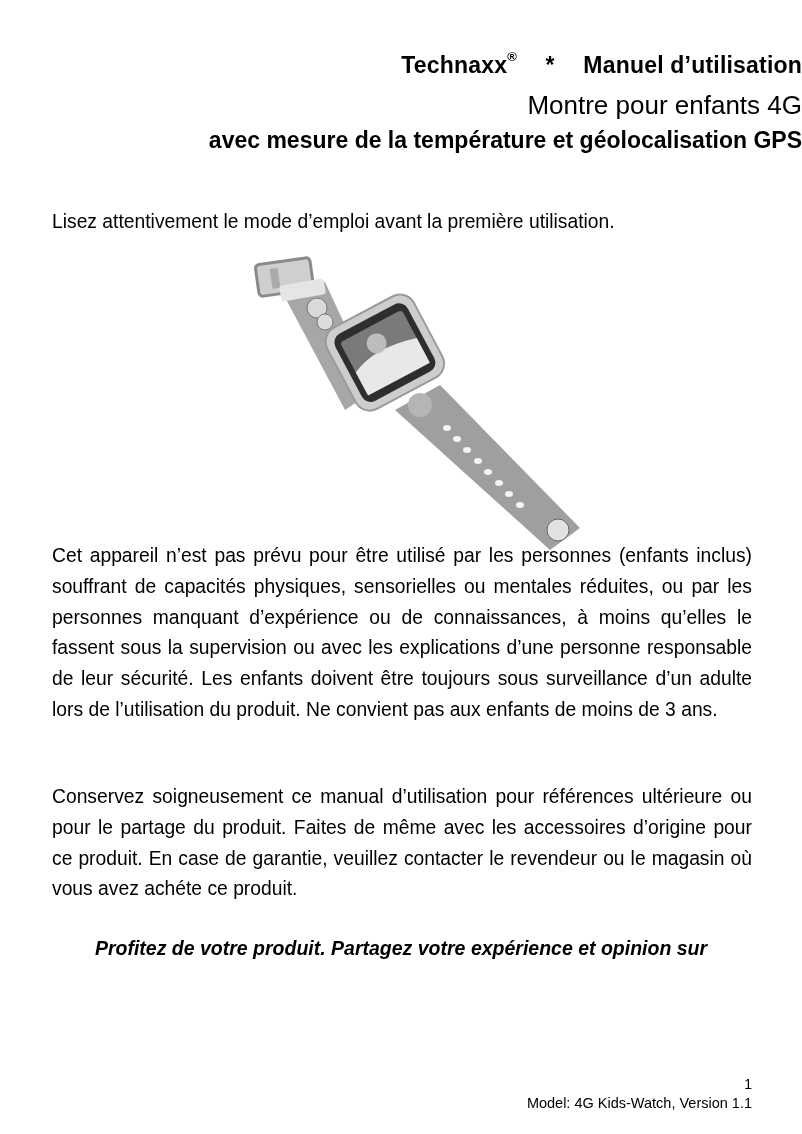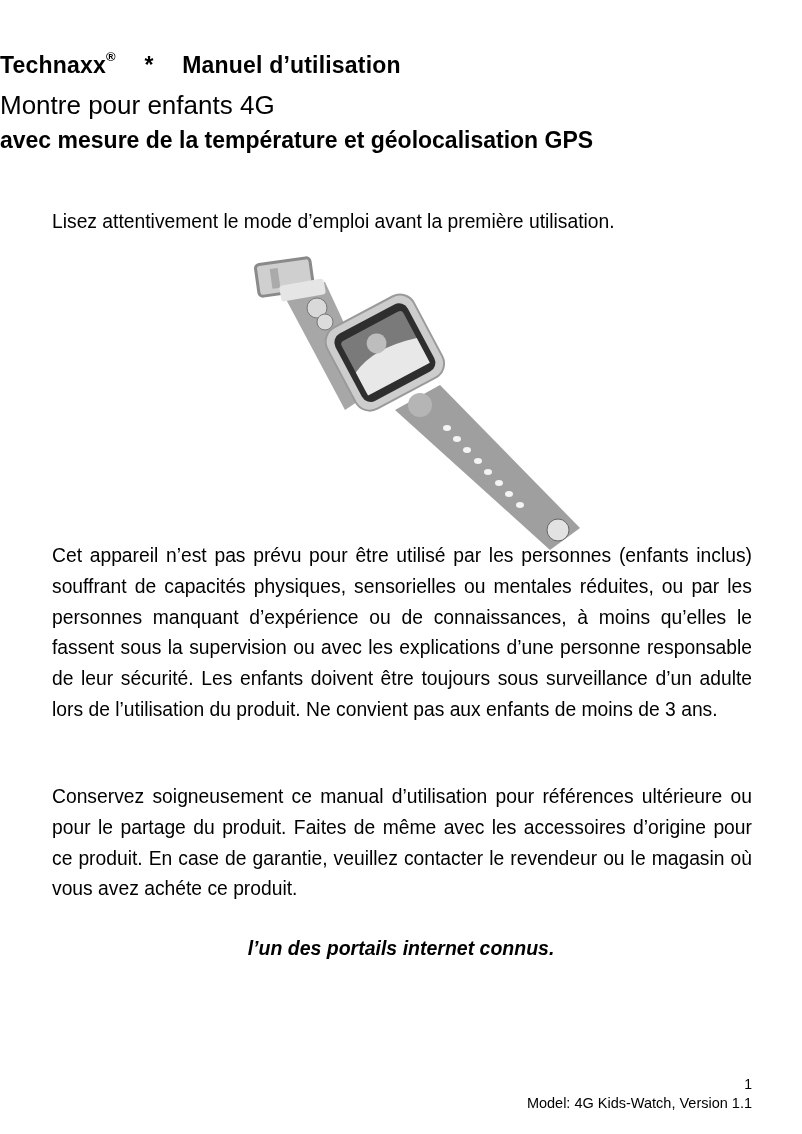--- a/index.html
+++ b/index.html
@@ -1,18 +1,18 @@
 <!DOCTYPE html>
 <html><head>
 <meta charset="utf-8">
 <style>
   html, body { margin:0; padding:0; background:#ffffff; }
   body { width:802px; height:1134px; position:relative; overflow:hidden;
          font-family:"Liberation Sans", sans-serif; color:#000; }
-  .center { position:absolute; left:0; width:802px; text-align:left; }
+  .center { position:absolute; left:0; width:802px; text-align:right; }
   .h1 { top:52px; font-size:23px; font-weight:bold; letter-spacing:0.2px; }
   .h1 sup { font-size:13px; position:relative; top:-3px; }
   .h1 .star { margin:0 22px; }
   .h2 { top:90px; font-size:26px; font-weight:normal; }
   .h3 { top:127px; font-size:23px; font-weight:bold; }
   .para { position:absolute; left:52px; width:700px; font-size:19.3px; line-height:30.8px; }
   .just { text-align:justify; }
   .intro { top:207px; }
   .p1 { top:541px; }
   .p2 { top:782px; }
@@ -67,17 +67,17 @@
     <rect x="14" y="16" width="70" height="60" rx="4" fill="#7a7a7a"></rect>
     <path d="M14 50 Q40 36 84 48 L84 76 L14 76 Z" fill="#e8e8e8"></path>
     <circle cx="46" cy="34" r="10" fill="#bdbdbd"></circle>
   </g>
 </svg>
 
 <div class="para just p1">Cet appareil n’est pas prévu pour être utilisé par les personnes (enfants inclus) souffrant de capacités physiques, sensorielles ou mentales réduites, ou par les personnes manquant d’expérience ou de connaissances, à moins qu’elles le fassent sous la supervision ou avec les explications d’une personne responsable de leur sécurité. Les enfants doivent être toujours sous surveillance d’un adulte lors de l’utilisation du produit. Ne convient pas aux enfants de moins de 3 ans.</div>
 <div class="para just p2">Conservez soigneusement ce manual d’utilisation pour références ultérieure ou pour le partage du produit. Faites de même avec les accessoires d’origine pour ce produit. En case de garantie, veuillez contacter le revendeur ou le magasin où vous avez achéte ce produit.</div>
 
 <div class="closing">
-  <div>l’un des portails internet connus.</div>
+  <div>Profitez de votre produit. Partagez votre expérience et opinion sur</div>
 </div>
 
 <div class="page-num">1</div>
 <div class="model">Model: 4G Kids-Watch, Version 1.1</div>
 
 </body></html>

